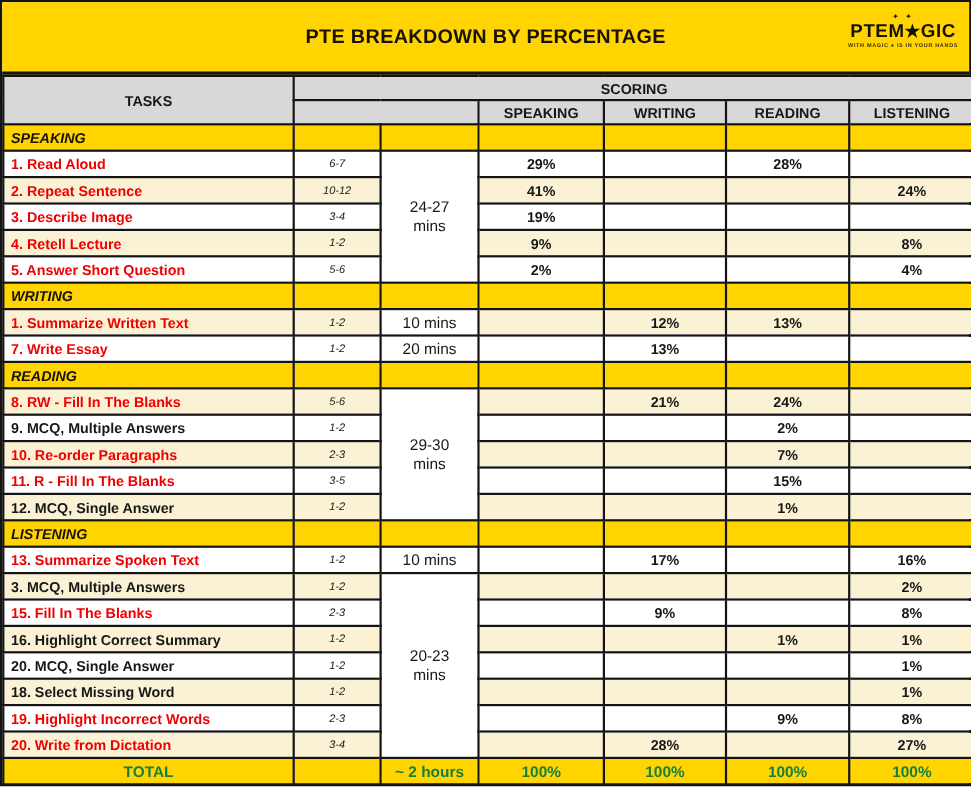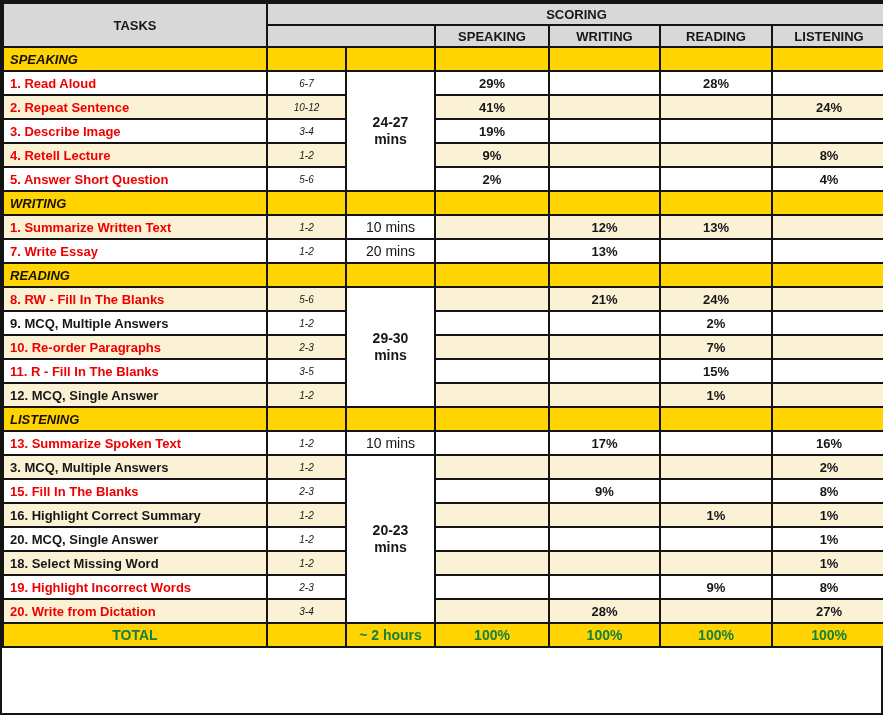--- a/index.html
+++ b/index.html
@@ -70,36 +70,44 @@
     color: #171717; padding-left: 6px; margin-top: 37px;
   }
   td.red, span.red { color: var(--red, #EE0000); }
   td.c-count {
     text-align: center; font-style: italic; font-size: 10px; color: #171717;
   }
   tr.task-row td.c-time, tr.task-row.shade td.c-time {
     background: #ffffff; text-align: center;
     font-size: 14px; color: #171717; white-space: normal;
   }
-  td.c-time.merged { font-size: 15px; line-height: 1.25; font-weight: bold; }
+  td.c-time.merged { font-size: 15px; line-height: 1.25; }
   td.c-time .wrap { display: inline-block; max-width: 52px; }
   td.c-score { text-align: center; font-weight: 700; font-size: 13px; color: #171717; }
   
   tr.total-row { height: 24px; }
   tr.total-row td {
     background: var(--yellow, #FFD400);
     font-weight: 700; font-size: 14px; color: #15803d;
     text-align: center;
   }
 </style>
 </head>
 <body>
 
 <div class="frame">
 
+  <div class="title-bar">
+    <div class="page-title">PTE BREAKDOWN BY PERCENTAGE</div>
+    <div class="logo">
+      <div class="logo-sparkles">✦ ✦</div>
+      <div class="logo-name"><span>PTEM</span><span class="logo-star">★</span><span>GIC</span></div>
+      <div class="logo-tagline">WITH MAGIC ● IS IN YOUR HANDS</div>
+    </div>
+  </div>
 
   <table class="grid">
     <colgroup>
       <col style="width:264px">
       <col style="width:79px">
       <col style="width:89px">
       <col style="width:114px">
       <col style="width:111px">
       <col style="width:112px">
       <col style="width:114px">

